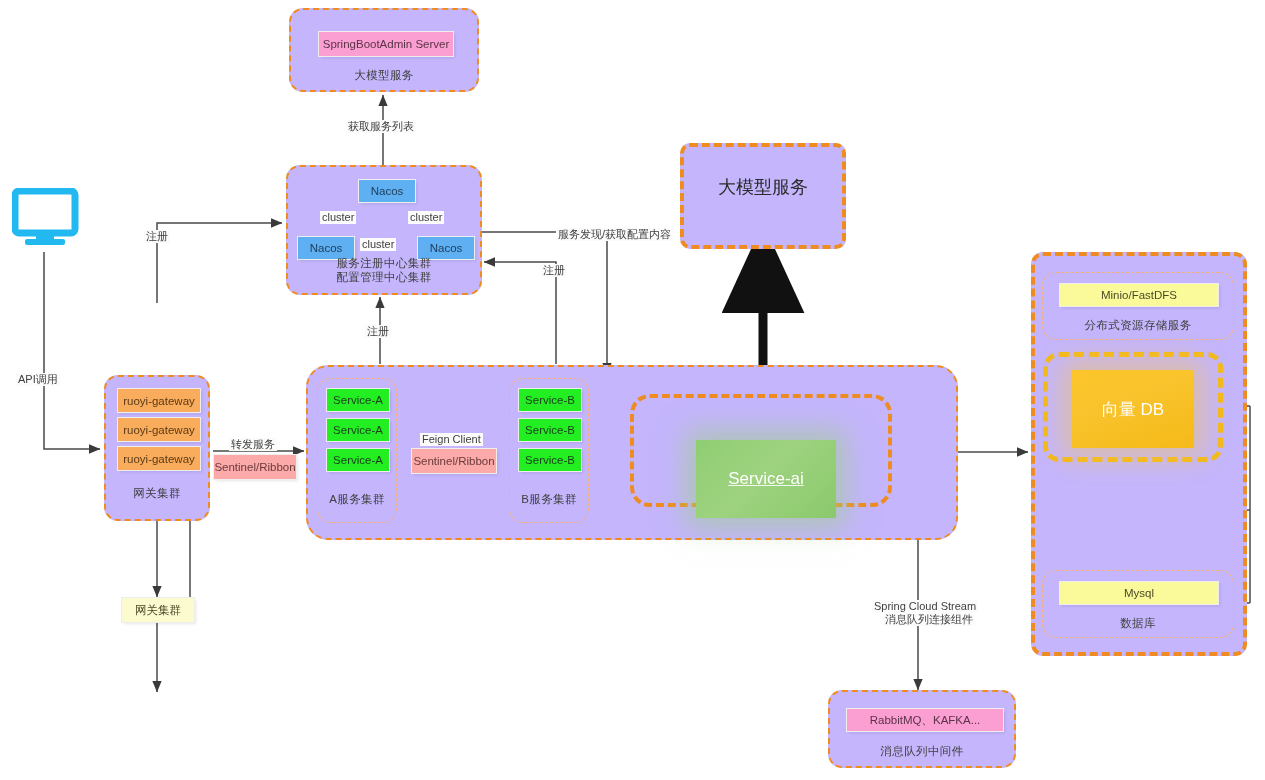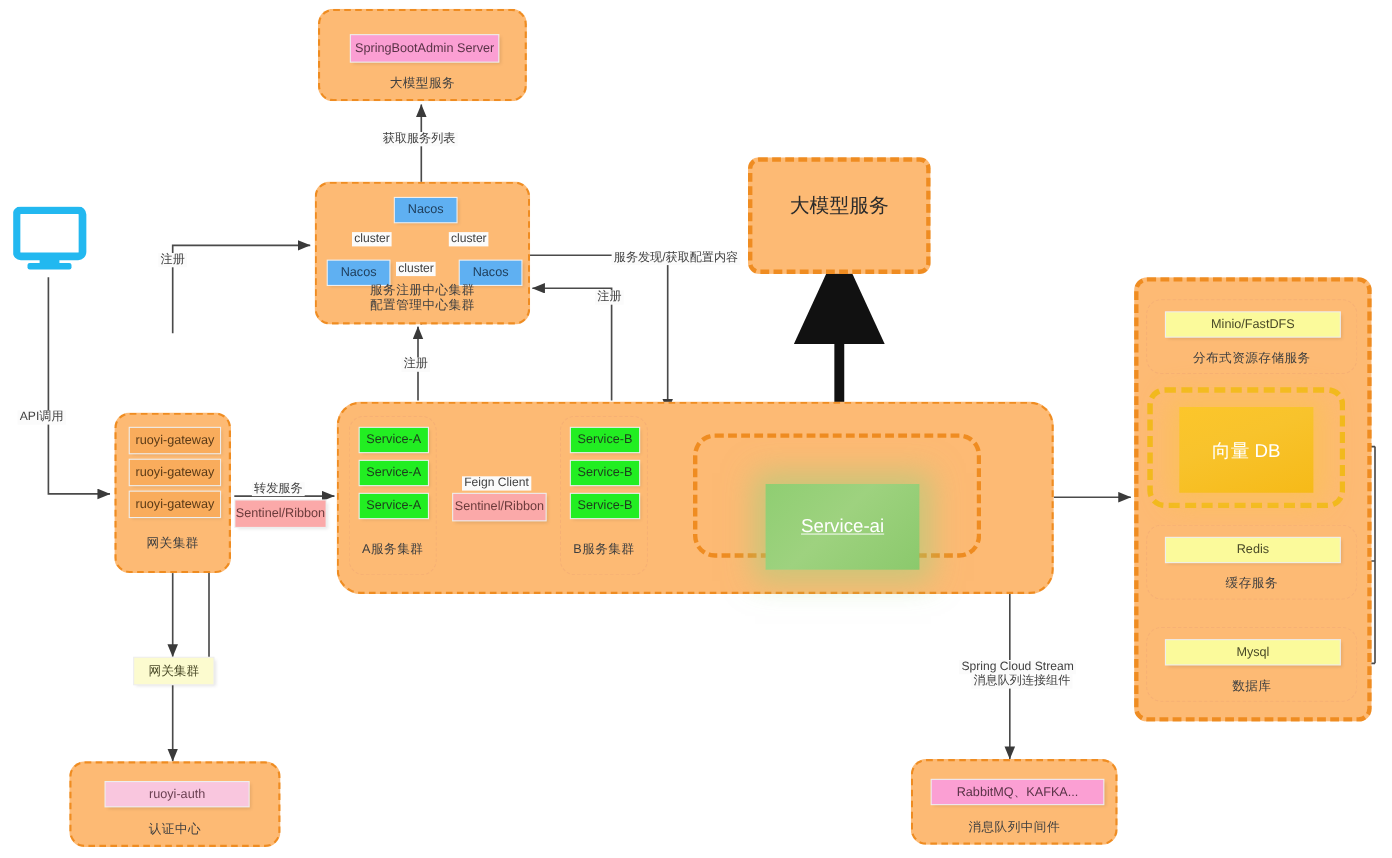--- a/index.html
+++ b/index.html
@@ -13,21 +13,21 @@
     color: #3c3c3c;
   }
   #canvas { position: absolute; inset: 0; }
   svg.edges { position: absolute; left: 0; top: 0; width: 1265px; height: 780px; pointer-events: none; }
 
   
   .grp {
     position: absolute;
     border: 2.5px dashed #ef8c21;
     border-radius: 14px;
-    background: #fdba74;
+    background: #c4b5fd;
     box-sizing: border-box;
   }
   .grp.thin { border-width: 1.6px; border-color: #f6b074; }
   .grp.amber { border: 5px dashed #f2b91c; border-radius: 16px; }
   .grp.bold { border-width: 4px; }
   .grp-caption {
     position: absolute; left: 0; right: 0; bottom: 7px;
     text-align: center; font-size: 11.5px; color: #404040;
     letter-spacing: .4px;
   }
@@ -197,45 +197,37 @@
     <div class="chip green shadow" style="left:9px; top:70px; width:62px; height:22px; position:absolute;">Service-B</div>
     <div class="grp-caption" style="bottom:15px;">B服务集群</div>
   </div>
 
   <div class="grp bold" style="left:630px; top:394px; width:262px; height:113px; border-radius:20px;">
     <div class="chip ai" style="left:62px; top:18px; width:140px; height:78px; position:absolute;">Service-ai</div>
   </div>
 
   <div class="chip cream shadow" style="left:122px; top:598px; width:72px; height:24px;">网关集群</div>
 
-  <div class="grp" style="left:63px; top:692px; width:192px; height:78px;">
-    <div class="chip pink2 shadow" style="left:31px; top:17px; width:130px; height:22px; position:absolute;">ruoyi-auth</div>
-    <div class="grp-caption">认证中心</div>
-  </div>
 
   <div class="grp" style="left:828px; top:690px; width:188px; height:78px;">
     <div class="chip pink shadow" style="left:17px; top:17px; width:156px; height:22px; position:absolute;">RabbitMQ、KAFKA...</div>
     <div class="grp-caption">消息队列中间件</div>
   </div>
 
   <div class="grp bold" style="left:1031px; top:252px; width:216px; height:404px; border-radius:12px;"></div>
 
   <div class="grp thin" style="left:1042px; top:272px; width:192px; height:68px;">
     <div class="chip yellow shadow" style="left:17px; top:11px; width:158px; height:22px; position:absolute;">Minio/FastDFS</div>
     <div class="grp-caption" style="bottom:6px;">分布式资源存储服务</div>
   </div>
 
   <div class="grp amber" style="left:1043px; top:352px; width:180px; height:110px;">
     <div class="chip vdb" style="left:24px; top:13px; width:122px; height:78px; position:absolute;">向量 DB</div>
   </div>
 
-  <div class="grp thin" style="left:1042px; top:477px; width:192px; height:68px;">
-    <div class="chip yellow shadow" style="left:17px; top:11px; width:158px; height:22px; position:absolute;">Redis</div>
-    <div class="grp-caption" style="bottom:6px;">缓存服务</div>
-  </div>
 
   <div class="grp thin" style="left:1042px; top:570px; width:192px; height:68px;">
     <div class="chip yellow shadow" style="left:17px; top:11px; width:158px; height:22px; position:absolute;">Mysql</div>
     <div class="grp-caption" style="bottom:6px;">数据库</div>
   </div>
 
   <div class="lbl" style="left:16px; top:373px;">API调用</div>
   <div class="lbl" style="left:144px; top:230px;">注册</div>
   <div class="lbl" style="left:365px; top:325px;">注册</div>
   <div class="lbl" style="left:541px; top:264px;">注册</div>

